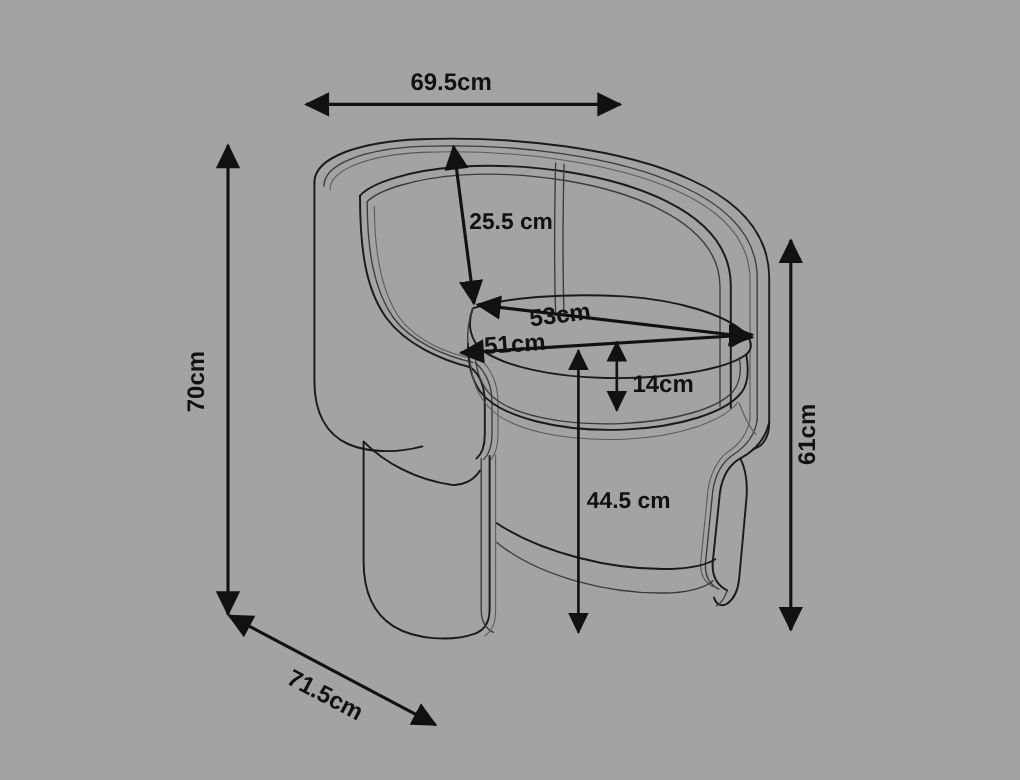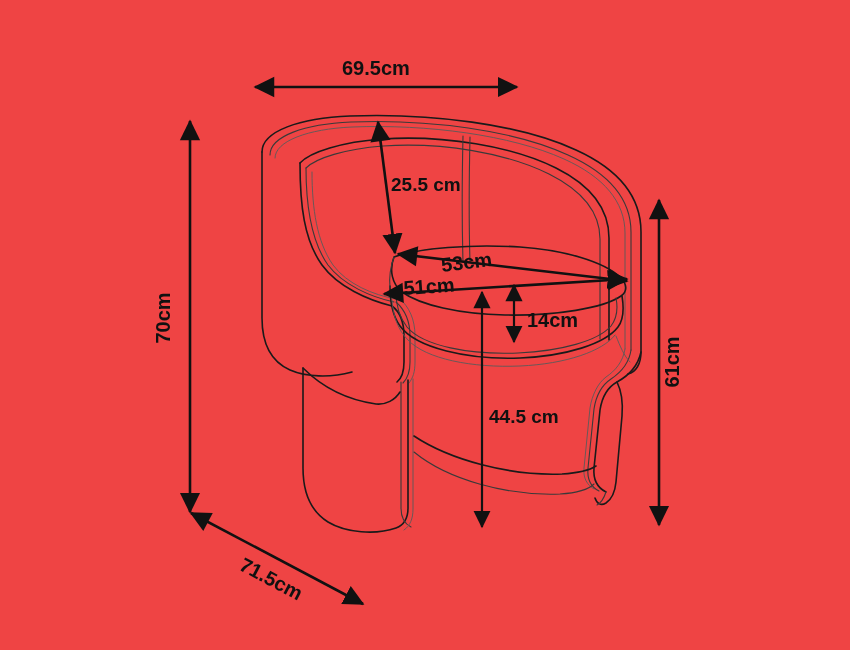--- a/index.html
+++ b/index.html
@@ -11,21 +11,21 @@
     width: 850px;
     height: 650px;
     font-family: "Liberation Sans", sans-serif;
     overflow: hidden;
     position: relative;
   }
   #stage {
     position: relative;
     width: 850px;
     height: 650px;
-    background: #ef4444;
+    background: #a3a3a3;
   }
   svg.drawing {
     position: absolute;
     inset: 0;
     width: 850px;
     height: 650px;
     display: block;
   }
   .chair-outline {
     fill: none;

